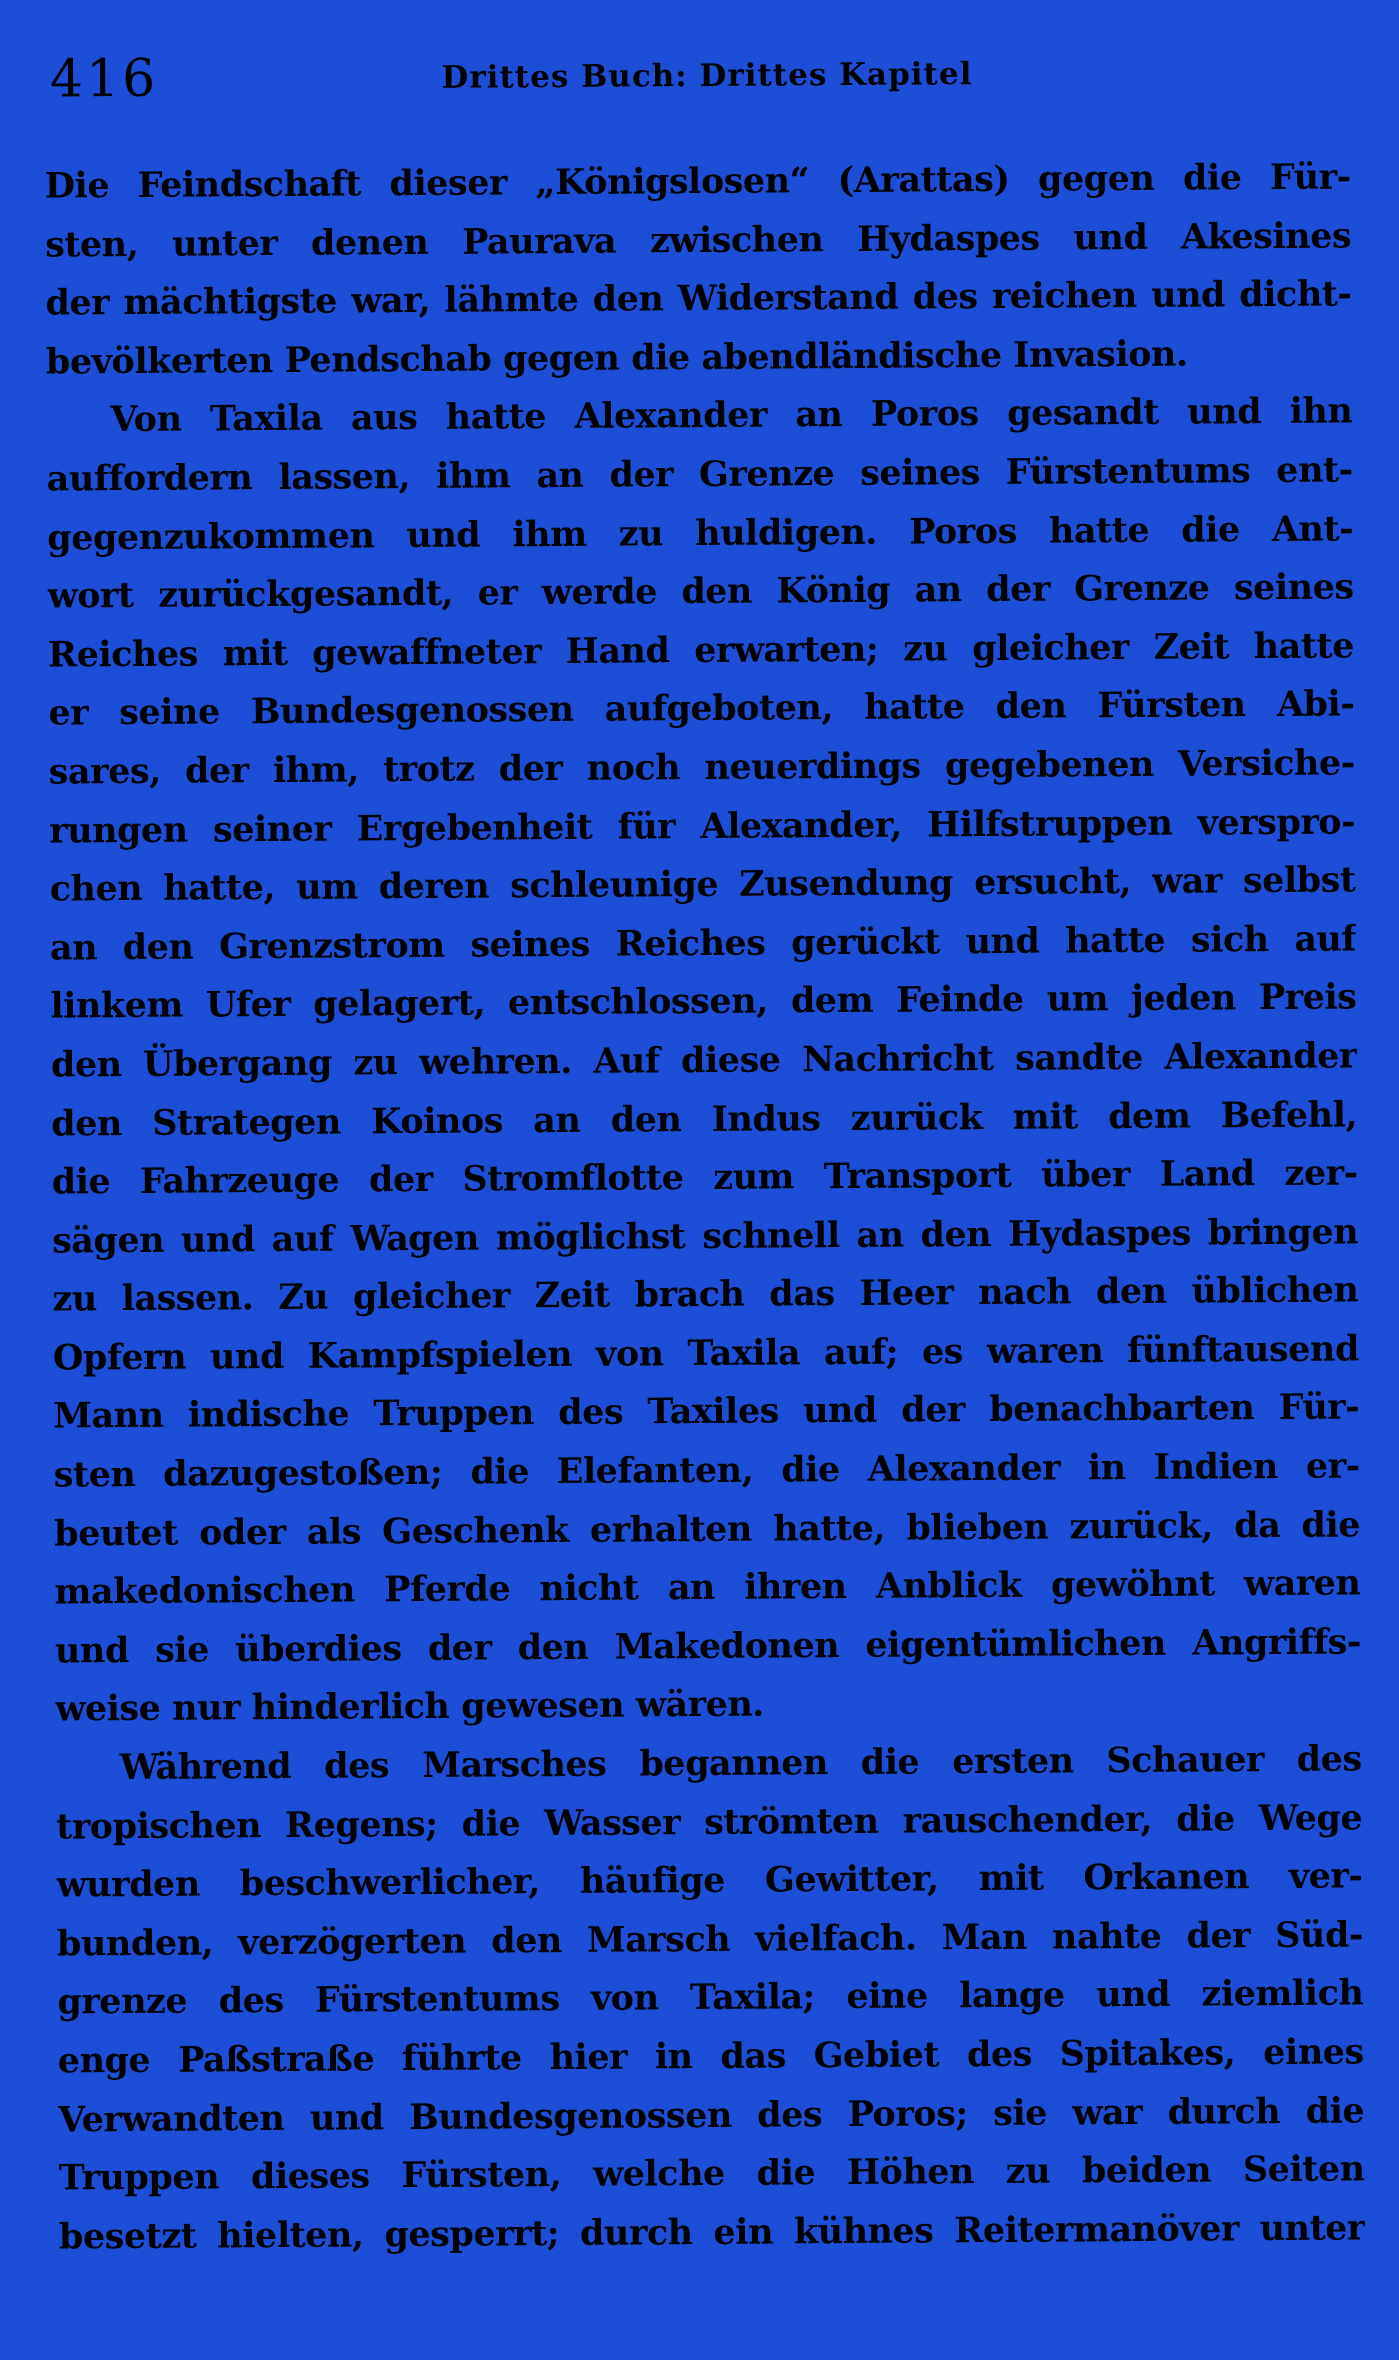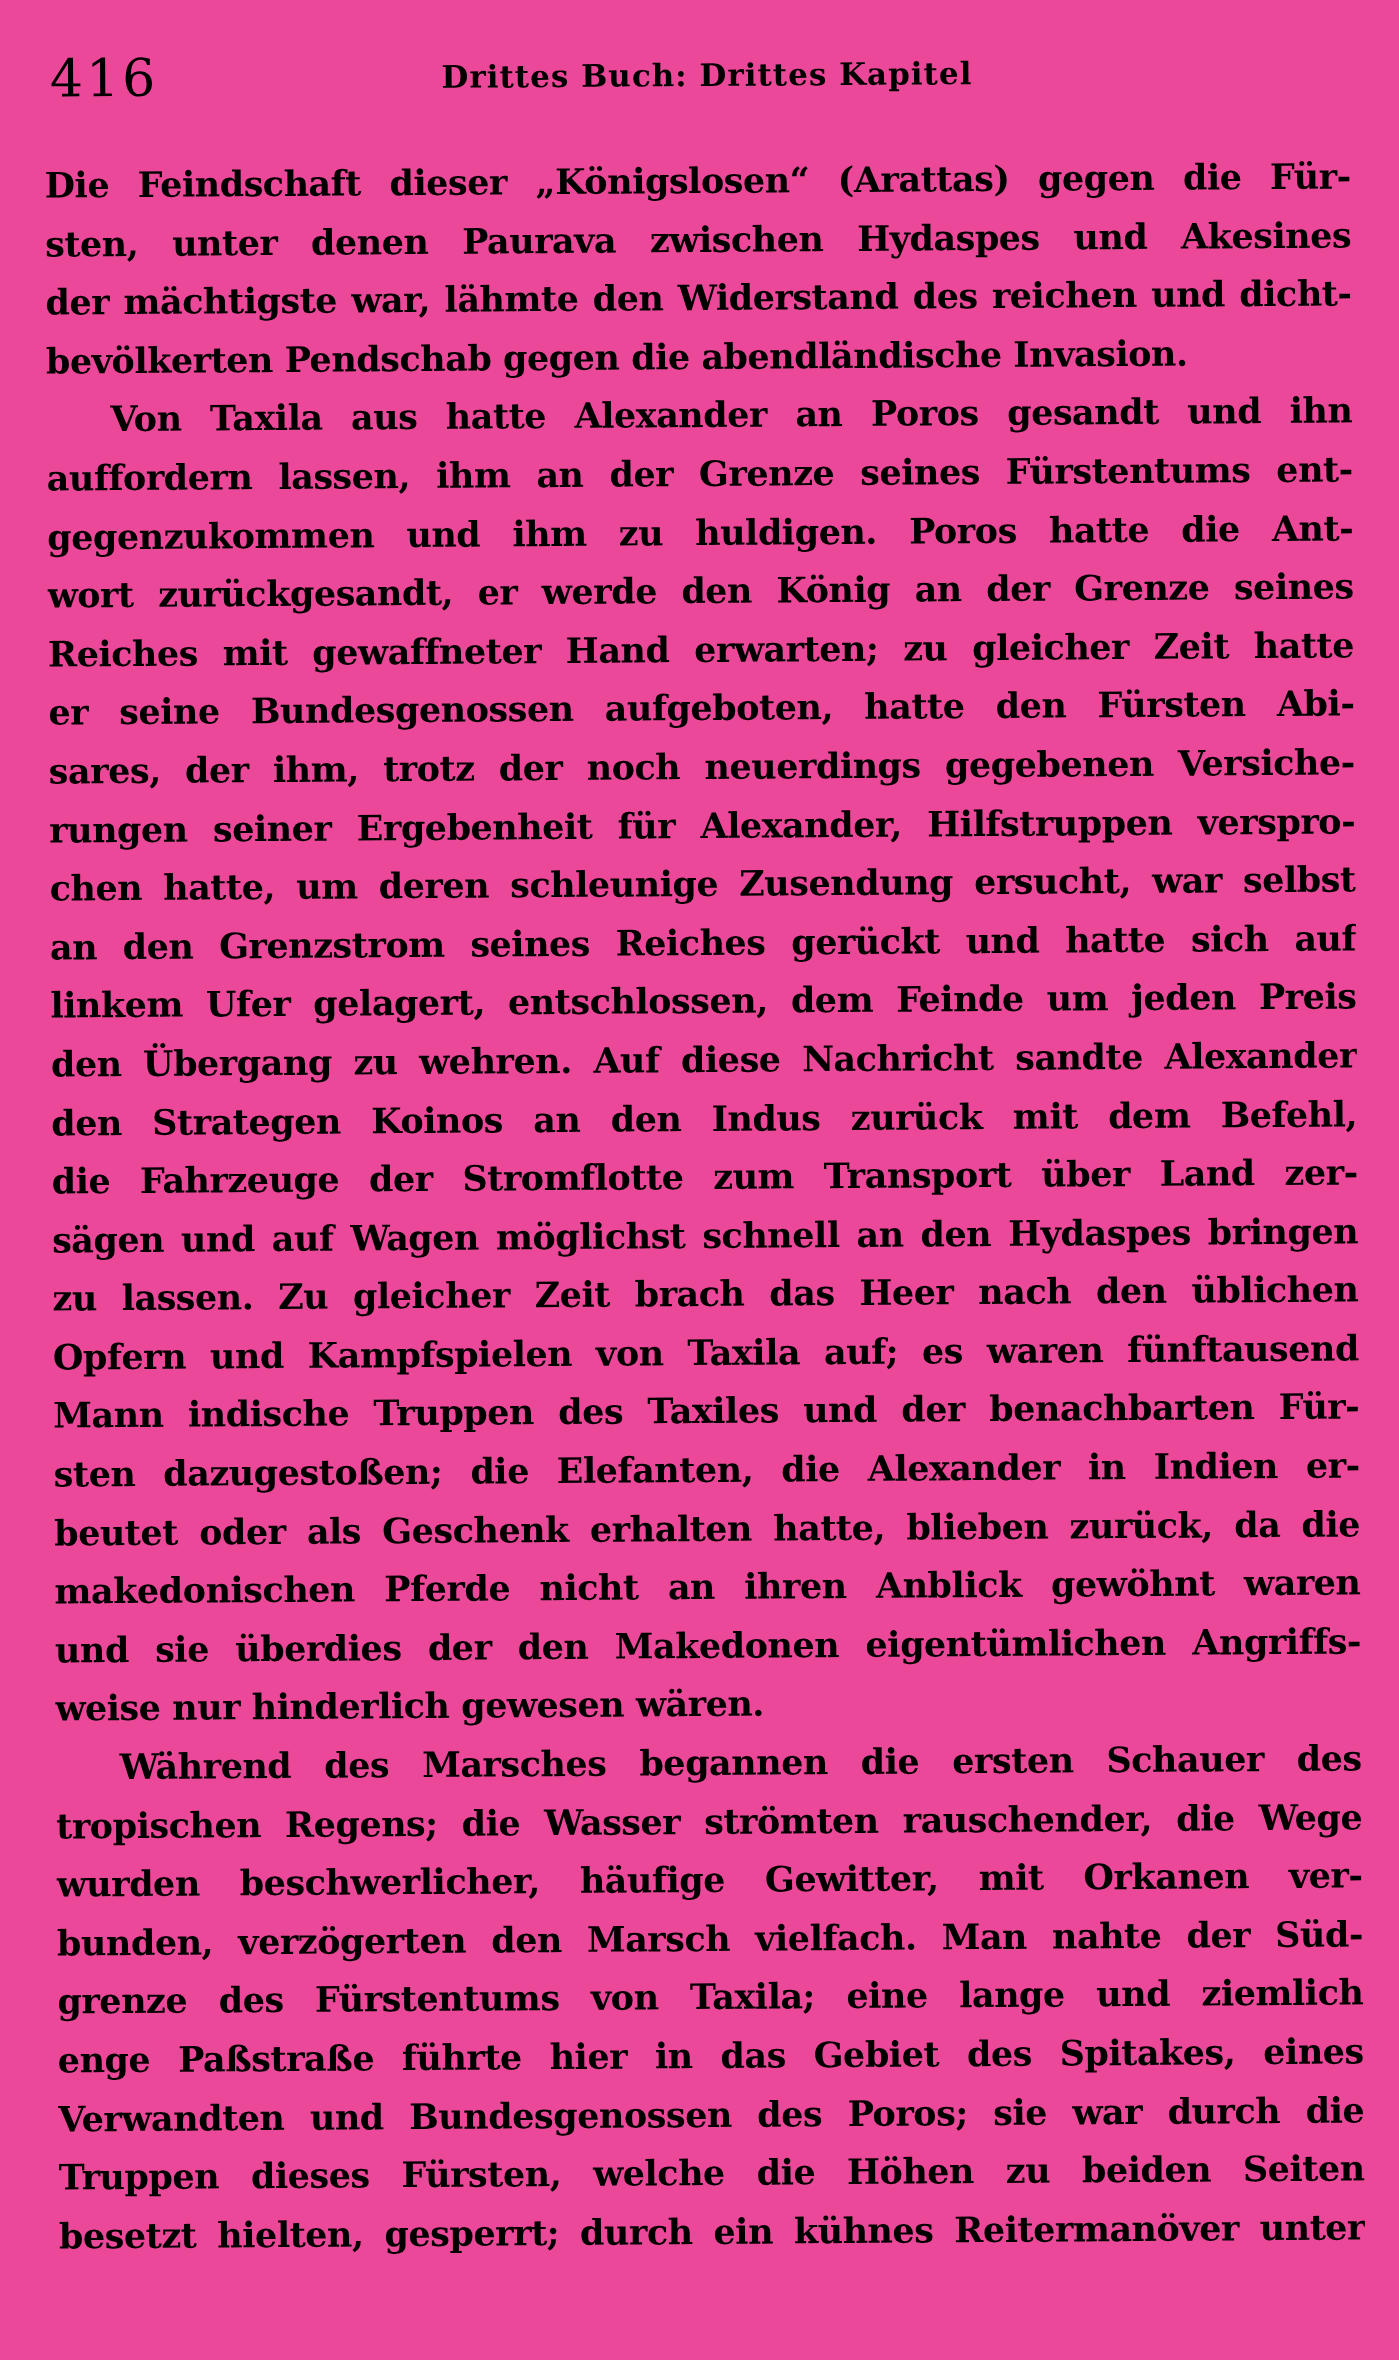--- a/index.html
+++ b/index.html
@@ -4,21 +4,21 @@
 <style>
   html, body {
     margin: 0;
     padding: 0;
     background: #ffffff;
   }
   .page {
     position: relative;
     width: 1399px;
     height: 2360px;
-    background: #ec4899;
+    background: #1d4ed8;
     color: #000000;
     font-family: "DejaVu Serif", serif;
     overflow: hidden;
   }
   
   .scan {
     position: absolute;
     left: 0; top: 0; right: 0; bottom: 0;
     transform: rotate(-0.4deg);
     transform-origin: 50% 40%;

